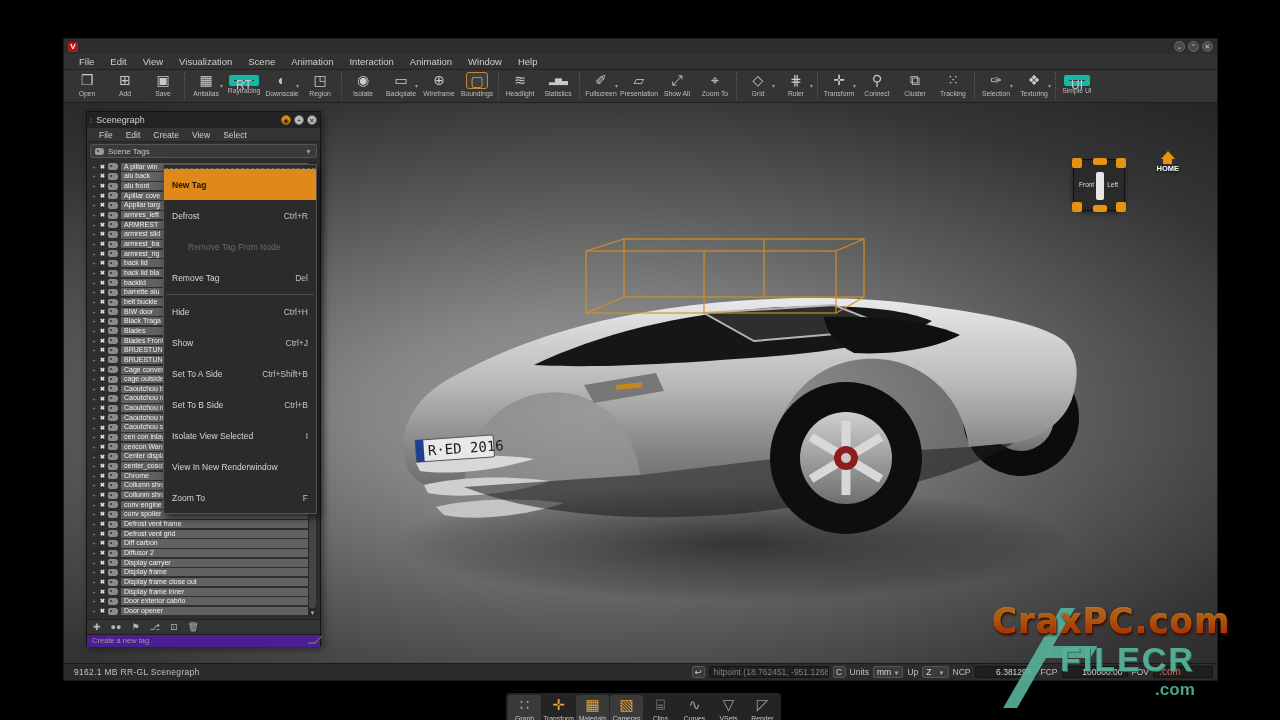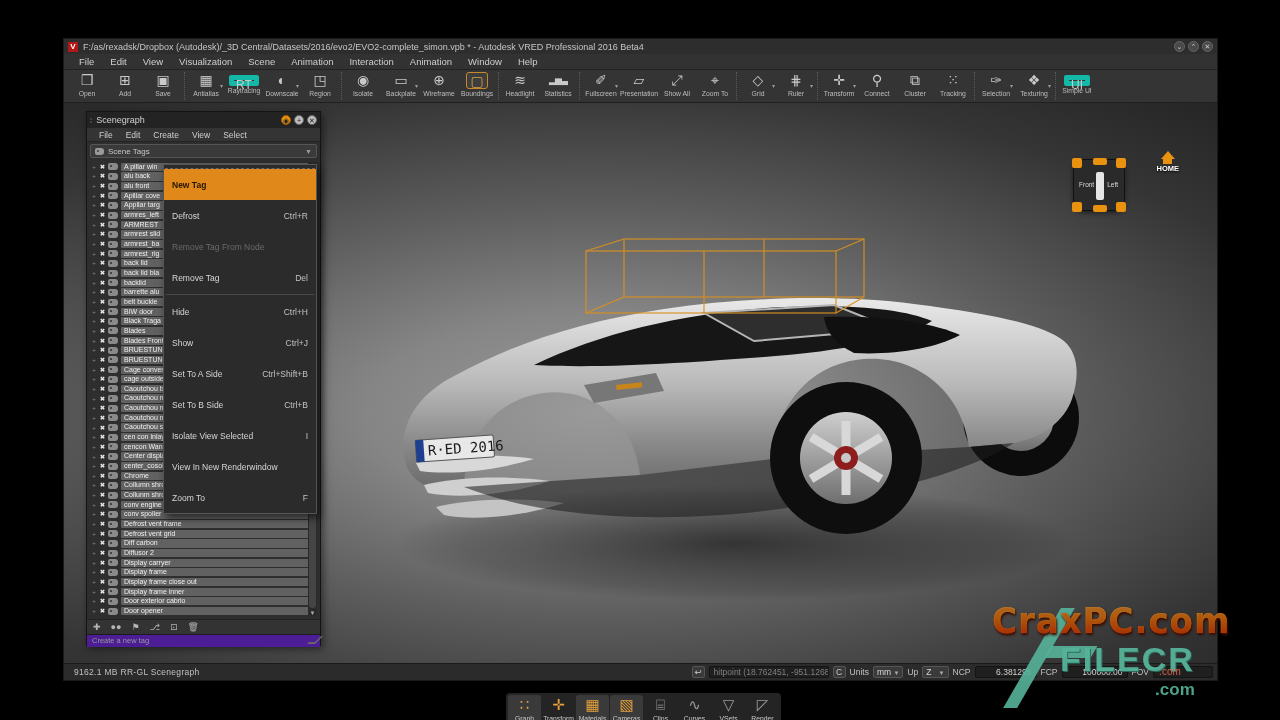--- a/index.html
+++ b/index.html
@@ -111,21 +111,21 @@
               border-right:2px solid #666; border-bottom:2px solid #666; transform:skew(-45deg) }
 
   
   #ctx { position:absolute; left:99px; top:125px; width:154px; background:#2b2b2b;
          border:1px solid #555; box-shadow:3px 4px 8px rgba(0,0,0,.6); z-index:30; }
   #ctx .tear { height:4px; border-bottom:1px dashed #666; margin:0 1px; }
   .ctx-item { height:31px; display:flex; align-items:center; padding:0 8px;
               color:#d6d6d6; font-size:8.5px; }
   .ctx-item .sc { margin-left:auto; color:#c2c2c2; }
   .ctx-item.hl { background:#e0881a; color:#241402; font-weight:bold; }
-  .ctx-item.dis { color:#6a6a6a; }
+  .ctx-item.dis { color:#6a6a6a;margin-left:16px; }
   .ctx-sep { border-top:1px solid #4a4a4a; margin:1px 2px; }
 
   
   #dock { position:absolute; left:442px; top:590px; height:36px; background:#242424;
           border-radius:4px 4px 0 0; display:flex; padding:2px 2px 0 2px; gap:1px; }
   .dk { width:33px; display:flex; flex-direction:column; align-items:center; border-radius:3px; }
   .dk.active { background:#3a3a3a; }
   .dk .dki { height:20px; font-size:15px; line-height:20px; color:#9a9a9a; }
   .dk.orange .dki { color:#e8a13c; }
   .dk .dkl { color:#c9c9c9; font-size:6.8px; }
@@ -164,21 +164,20 @@
   
   .plate-text { font-family:"DejaVu Sans Mono",monospace; }
 </style>
 </head>
 <body>
 
 <div id="app">
 
   <div id="titlebar">
     <div class="vlogo">V</div>
-    <div class="ttext">F:/as/rexadsk/Dropbox (Autodesk)/_3D Central/Datasets/2016/evo2/EVO2-complete_simon.vpb * - Autodesk VRED Professional 2016 Beta4</div>
     <div id="winbtns">
       <div class="winbtn">⌄</div>
       <div class="winbtn">⌃</div>
       <div class="winbtn">✕</div>
     </div>
   </div>
 
   <div id="menubar">
       <div class="menu-item">File</div>
       <div class="menu-item">Edit</div>

